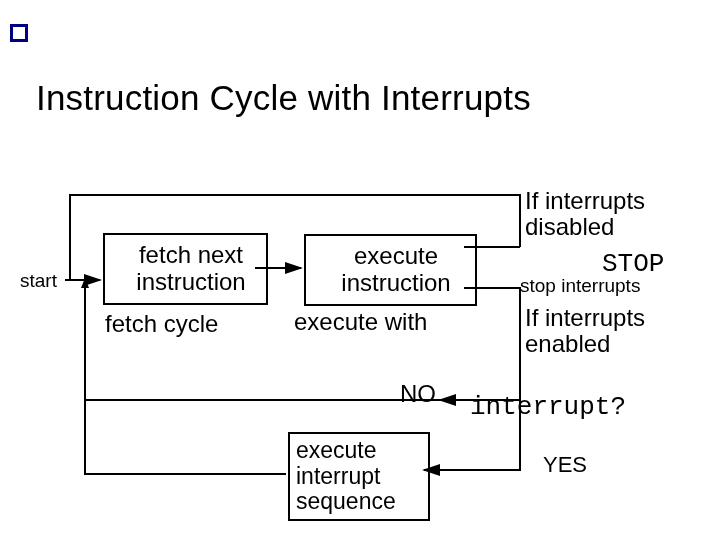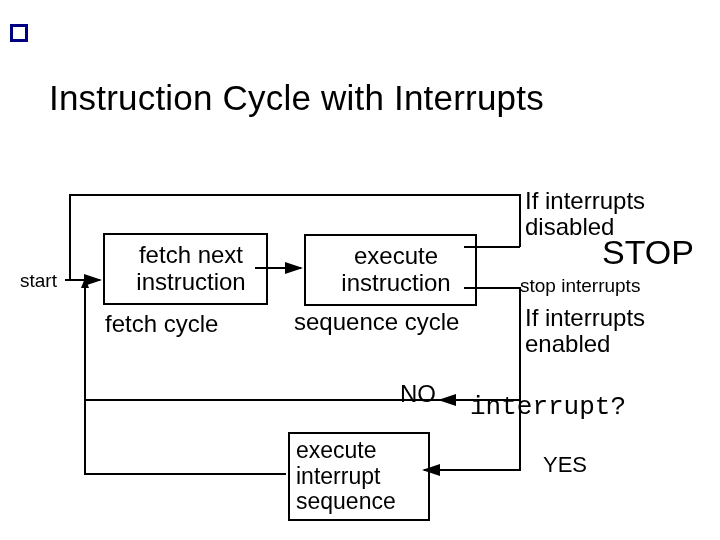--- a/index.html
+++ b/index.html
@@ -33,21 +33,20 @@
     height: 12px;
     background: #fff;
   }
   .title {
     position: absolute;
     left: 36px;
     top: 78px;
     font-size: 35px;
     font-weight: 400;
     letter-spacing: 0.2px;
-    margin-left: 13px;
   }
   .box {
     position: absolute;
     border: 2px solid #000;
     text-align: center;
     display: flex;
     align-items: center;
     justify-content: center;
     font-size: 24px;
     line-height: 1.12;
@@ -76,26 +75,26 @@
   <div class="title">Instruction Cycle with Interrupts</div>
 
   <div class="plain small" style="left:20px; top:270px;">start</div>
 
   <div class="box" style="left:103px; top:233px; width:150px; height:68px; white-space:pre;">fetch next
 instruction</div>
   <div class="plain" style="left:105px; top:310px;">fetch cycle</div>
 
   <div class="box" style="left:304px; top:234px; width:158px; height:68px; white-space:pre;">execute
 instruction</div>
-  <div class="plain" style="left:294px; top:308px;">sequence cycle</div>
+  <div class="plain" style="left:294px; top:308px;">execute with</div>
 
   <div class="plain" style="left:525px; top:188px; white-space:pre; line-height:1.1;">If interrupts
 disabled</div>
 
-  <div class="plain" style="left:602px; top:233px; font-size:34px;">STOP</div>
+  <div class="plain" style="left:602px; top:249px; font-size:26px;font-family:Liberation Mono, monospace;">STOP</div>
   <div class="plain small" style="left:520px; top:275px;">stop interrupts</div>
 
   <div class="plain" style="left:525px; top:305px; white-space:pre; line-height:1.1;">If interrupts
 enabled</div>
 
   <div class="plain" style="left:400px; top:380px; font-size:24px;">NO</div>
 
   <div class="plain" style="left:470px; top:392px; font-size:26px;font-family:Liberation Mono, monospace;">interrupt?</div>
 
   <div class="plain" style="left:543px; top:452px; font-size:22px;">YES</div>

